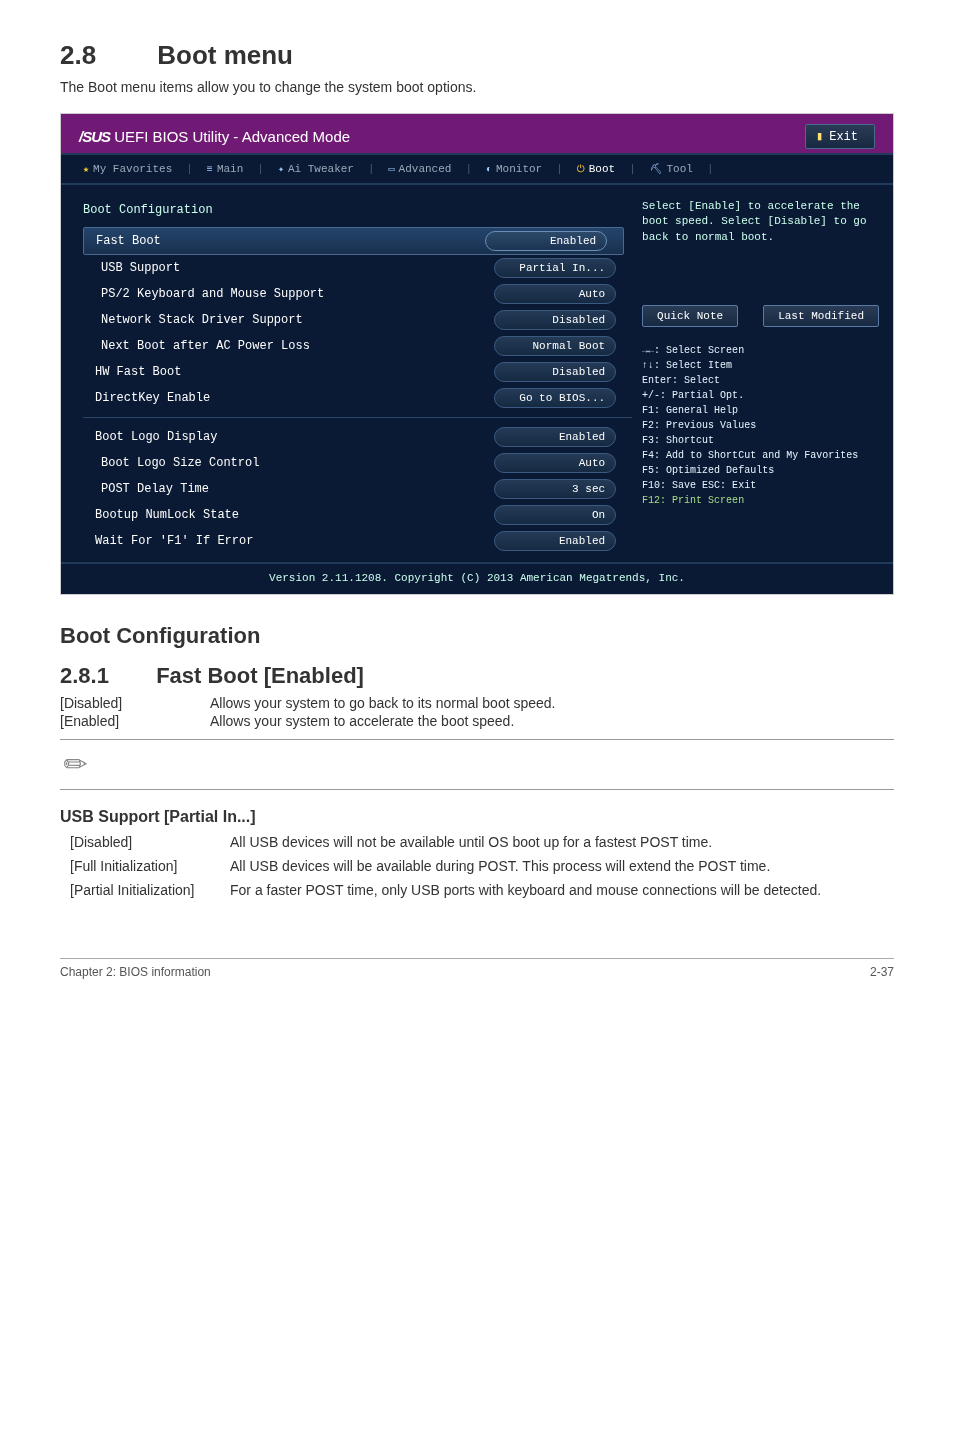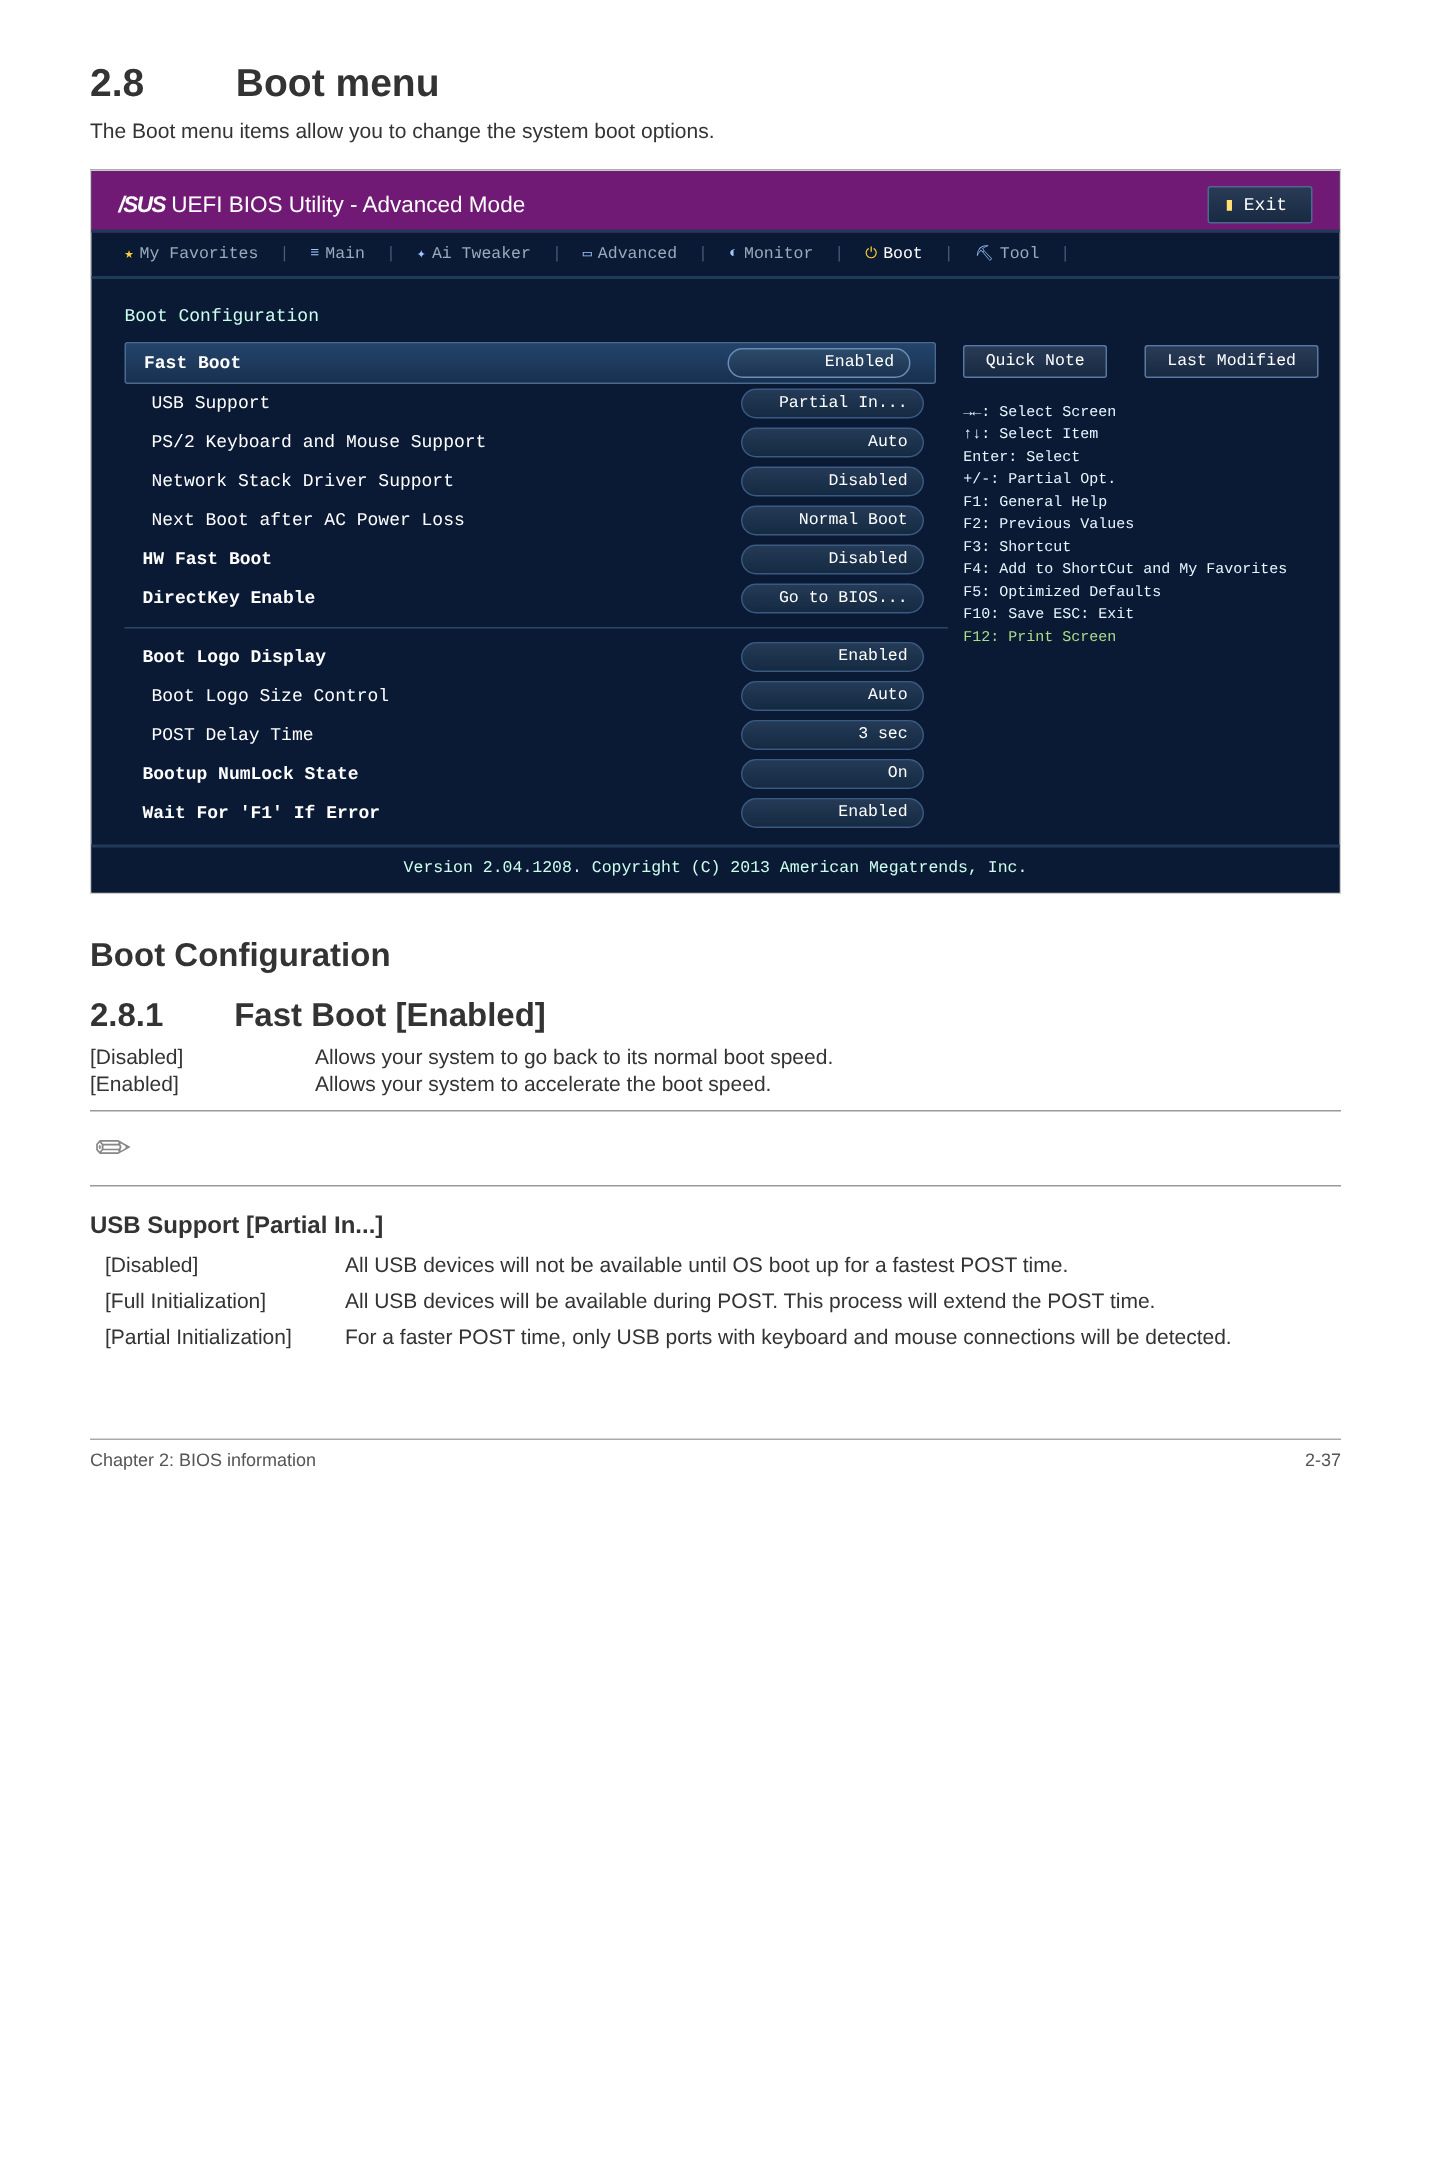--- a/index.html
+++ b/index.html
@@ -66,21 +66,21 @@
   .bios-tabs .sep { color:#445a78; }
   .bios-tabs .ic { font-size:10px; }
   .star{color:#ffcc33;} .main{color:#a0c8ff;} .tweak{color:#a0c8ff;} .adv{color:#a0c8ff;} .mon{color:#a0c8ff;} .boot{color:#ffcc33;} .tool{color:#a0c8ff;}
   .bios-body { display:flex; padding: 0 0 0 0; }
   .bios-left { flex: 0 0 66%; padding: 18px 0 8px 22px; }
   .bios-right { flex: 1; padding: 14px 14px 14px 10px; font-size:11px; color:#cfe; }
   .cfg-label { color:#cfe; margin-bottom: 10px; display:block; }
   .opt-row { display:flex; align-items:center; justify-content:space-between; padding: 3px 0; }
   .opt-row .name { color:#fff; padding-left: 18px; }
   .opt-row.selected {  }
-  .opt-row.top .name { padding-left:12px; font-weight:bold; color:#fff; }
+  .opt-row.top .name { padding-left:12px; font-weight:normal; color:#fff; }
   .opt-row.selected .name, .opt-row.top.selected .name { color:#fff; }
   .hr { border-top: 1px solid #2a4664; margin: 6px 0; }
   .pill {
     min-width: 100px;
     text-align:right;
     padding: 3px 10px;
     border-radius: 10px;
     background: linear-gradient(#243a56,#152a42);
     border: 1px solid #3a5a82;
     color:#fff;
@@ -229,41 +229,42 @@
           <span class="name">Bootup NumLock State</span>
           <span class="pill">On</span>
         </div>
         <div class="opt-row top">
           <span class="name">Wait For 'F1' If Error</span>
           <span class="pill">Enabled</span>
         </div>
       </div>
 
       <div class="bios-right">
+        <div class="help-box">Select [Enable] to accelerate the boot speed. Select [Disable] to go back to normal boot.</div>
         <div class="legend-buttons">
           <span class="legend-btn">Quick Note</span>
           <span class="legend-btn">Last Modified</span>
         </div>
         <div class="key-legend">
           <div>→←: Select Screen</div>
           <div>↑↓: Select Item</div>
           <div>Enter: Select</div>
           <div>+/-: Partial Opt.</div>
           <div>F1: General Help</div>
           <div>F2: Previous Values</div>
           <div>F3: Shortcut</div>
           <div>F4: Add to ShortCut and My Favorites</div>
           <div>F5: Optimized Defaults</div>
           <div>F10: Save  ESC: Exit</div>
           <div class="green">F12: Print Screen</div>
         </div>
       </div>
     </div>
 
-    <div class="bios-footer">Version 2.04.1208. Copyright (C) 2013 American Megatrends, Inc.</div>
+    <div class="bios-footer">Version 2.11.1208. Copyright (C) 2013 American Megatrends, Inc.</div>
   </div>
 
   <h2 class="sub">Boot Configuration</h2>
 
   <h2 class="sub2">
     <span class="num">2.8.1</span>
     <span>Fast Boot [Enabled]</span>
   </h2>
   <div class="kv">
     <div class="k">[Disabled]</div>

